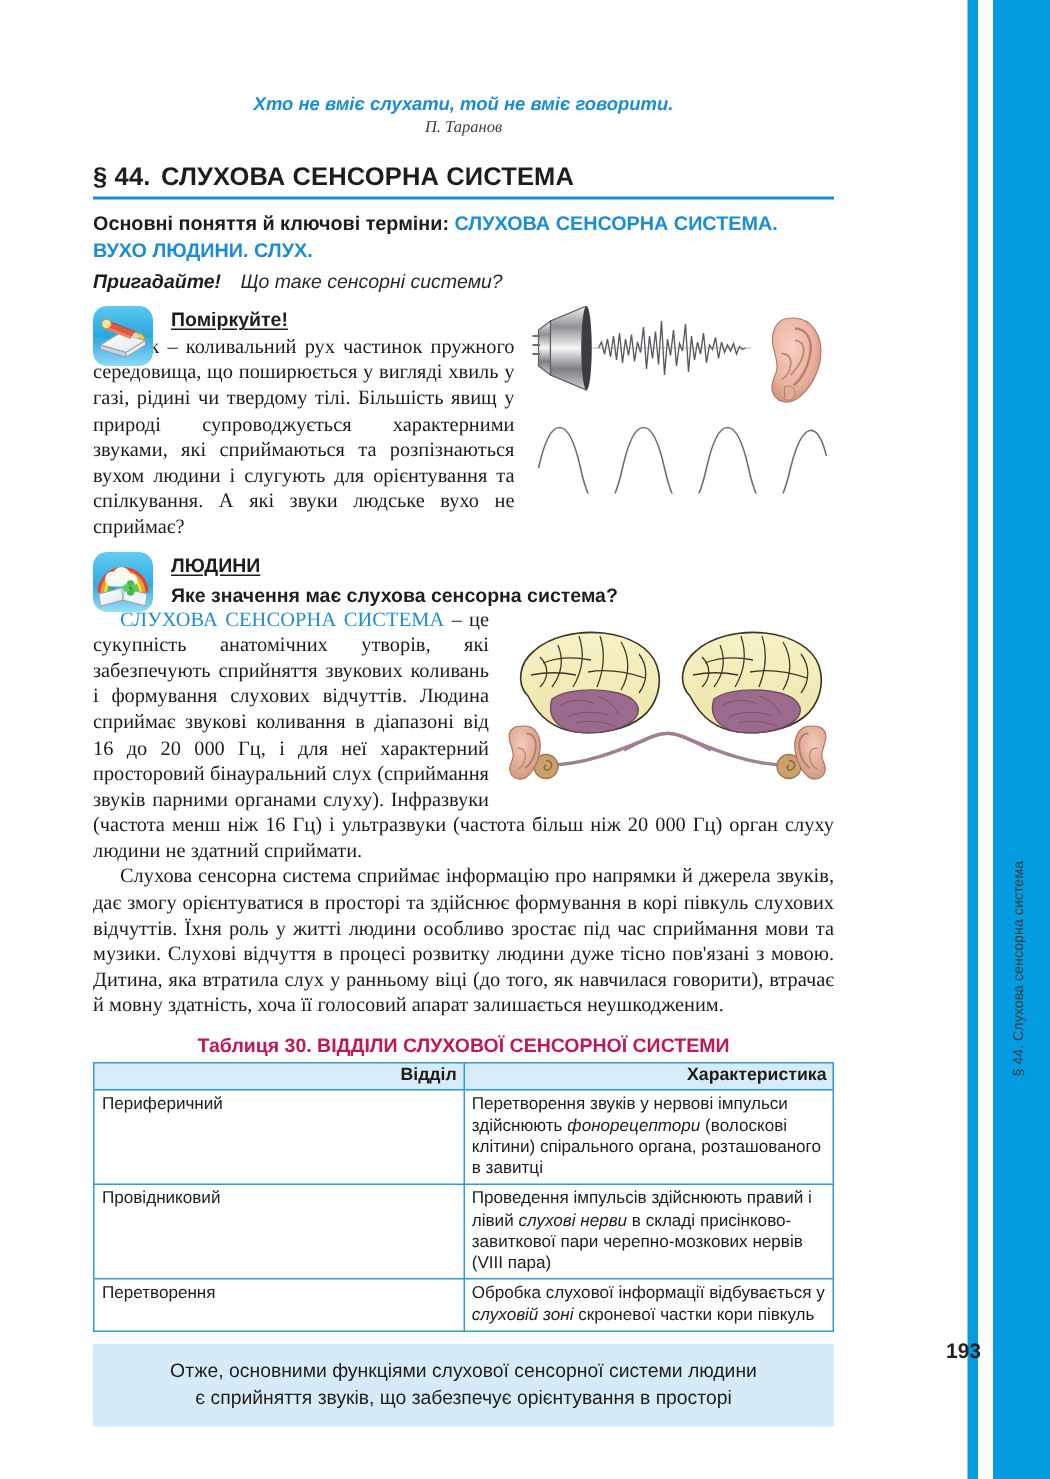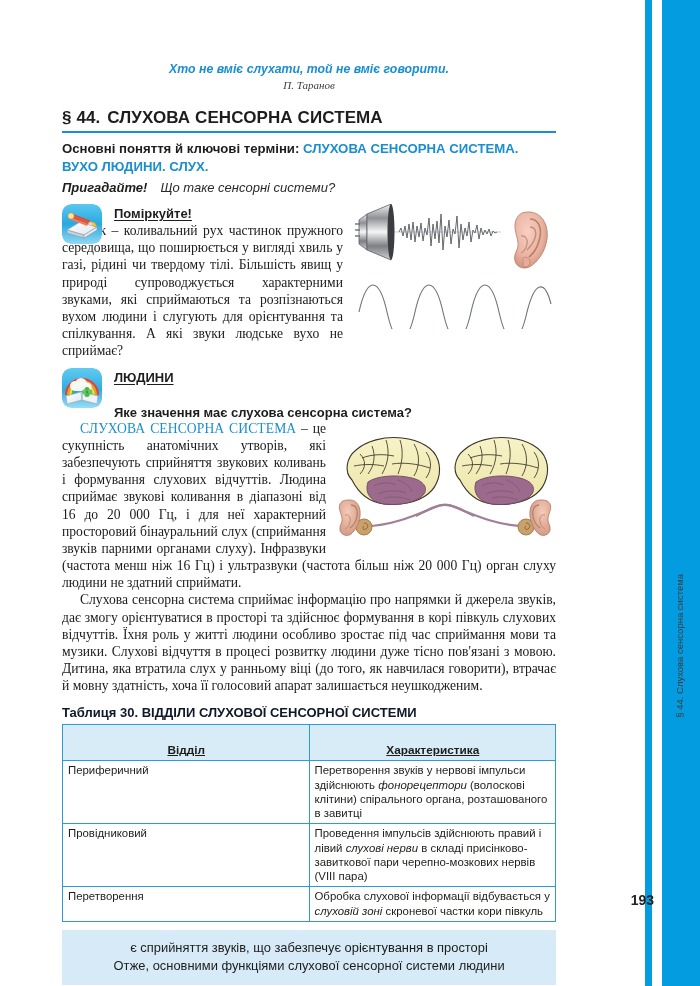--- a/index.html
+++ b/index.html
@@ -169,21 +169,21 @@
     color: #1d1d1b;
     text-decoration: underline;
     text-underline-offset: 2px;
     display: inline-block;
   }
   .block-sub {
     margin-left: 52px;
     font-size: 13px;
     font-weight: bold;
     color: #1d1d1b;
-    margin-top: 19px;
+    margin-top: 3px;
   }
 
   
   .body-serif {
     font-family: "Liberation Serif", serif;
     font-size: 13.6px;
     line-height: 1.265;
     text-align: justify;
     color: #1b1b1b;
     hyphens: manual;
@@ -207,48 +207,47 @@
   .fig-brain {
     float: right;
     width: 222px;
     height: 125px;
     margin: 2px 0 2px 8px;
   }
 
   
   .table-caption {
     margin-top: 10px;
-    text-align: left;
+    text-align: center;
     font-size: 13px;
     font-weight: bold;
-    color: #0f172a;
+    color: #be185d;
   }
   table.dept-table {
     margin-top: 4px;
     border-collapse: collapse;
     width: 100%;
     table-layout: fixed;
   }
   table.dept-table th,
   table.dept-table td {
     border: 1px solid #2d9bd8;
     padding: 2px 4px 3px 5px;
     font-size: 11.4px;
     line-height: 1.25;
     vertical-align: top;
     color: #1d1d1b;
   }
   table.dept-table thead th {
     background: #d8ecf8;
-    text-align: center;
-    font-weight: bold;
-    padding-top: 18px;
+    text-align: right;
+    font-weight: bold;
+    padding-top: 0;
     padding-bottom: 3px;
     font-size: 11.8px;
-    text-decoration: underline;
   }
   table.dept-table td.col-dept {
     width: 92px;
     white-space: nowrap;
   }
   table.dept-table em { font-style: italic; }
 
   
   .conclusion {
     margin-top: 8px;
@@ -551,18 +550,18 @@
           <td><span>Проведення імпульсів здійснюють правий і лівий </span><em>слухові нерви</em><span> в складі присінково-завиткової пари черепно-мозкових нервів (VIII пара)</span></td>
         </tr>
         <tr>
           <td class="col-dept">Перетворення</td>
           <td><span>Обробка слухової інформації відбувається у </span><em>слуховій зоні</em><span> скроневої частки кори півкуль</span></td>
         </tr>
       </tbody>
     </table>
 
     <div class="conclusion">
+      <div>Отже, основними функціями слухової сенсорної системи людини</div>
       <div>є сприйняття звуків, що забезпечує орієнтування в просторі</div>
-      <div>Отже, основними функціями слухової сенсорної системи людини</div>
     </div>
 
   </div>
 </div>
 
 </body></html>

